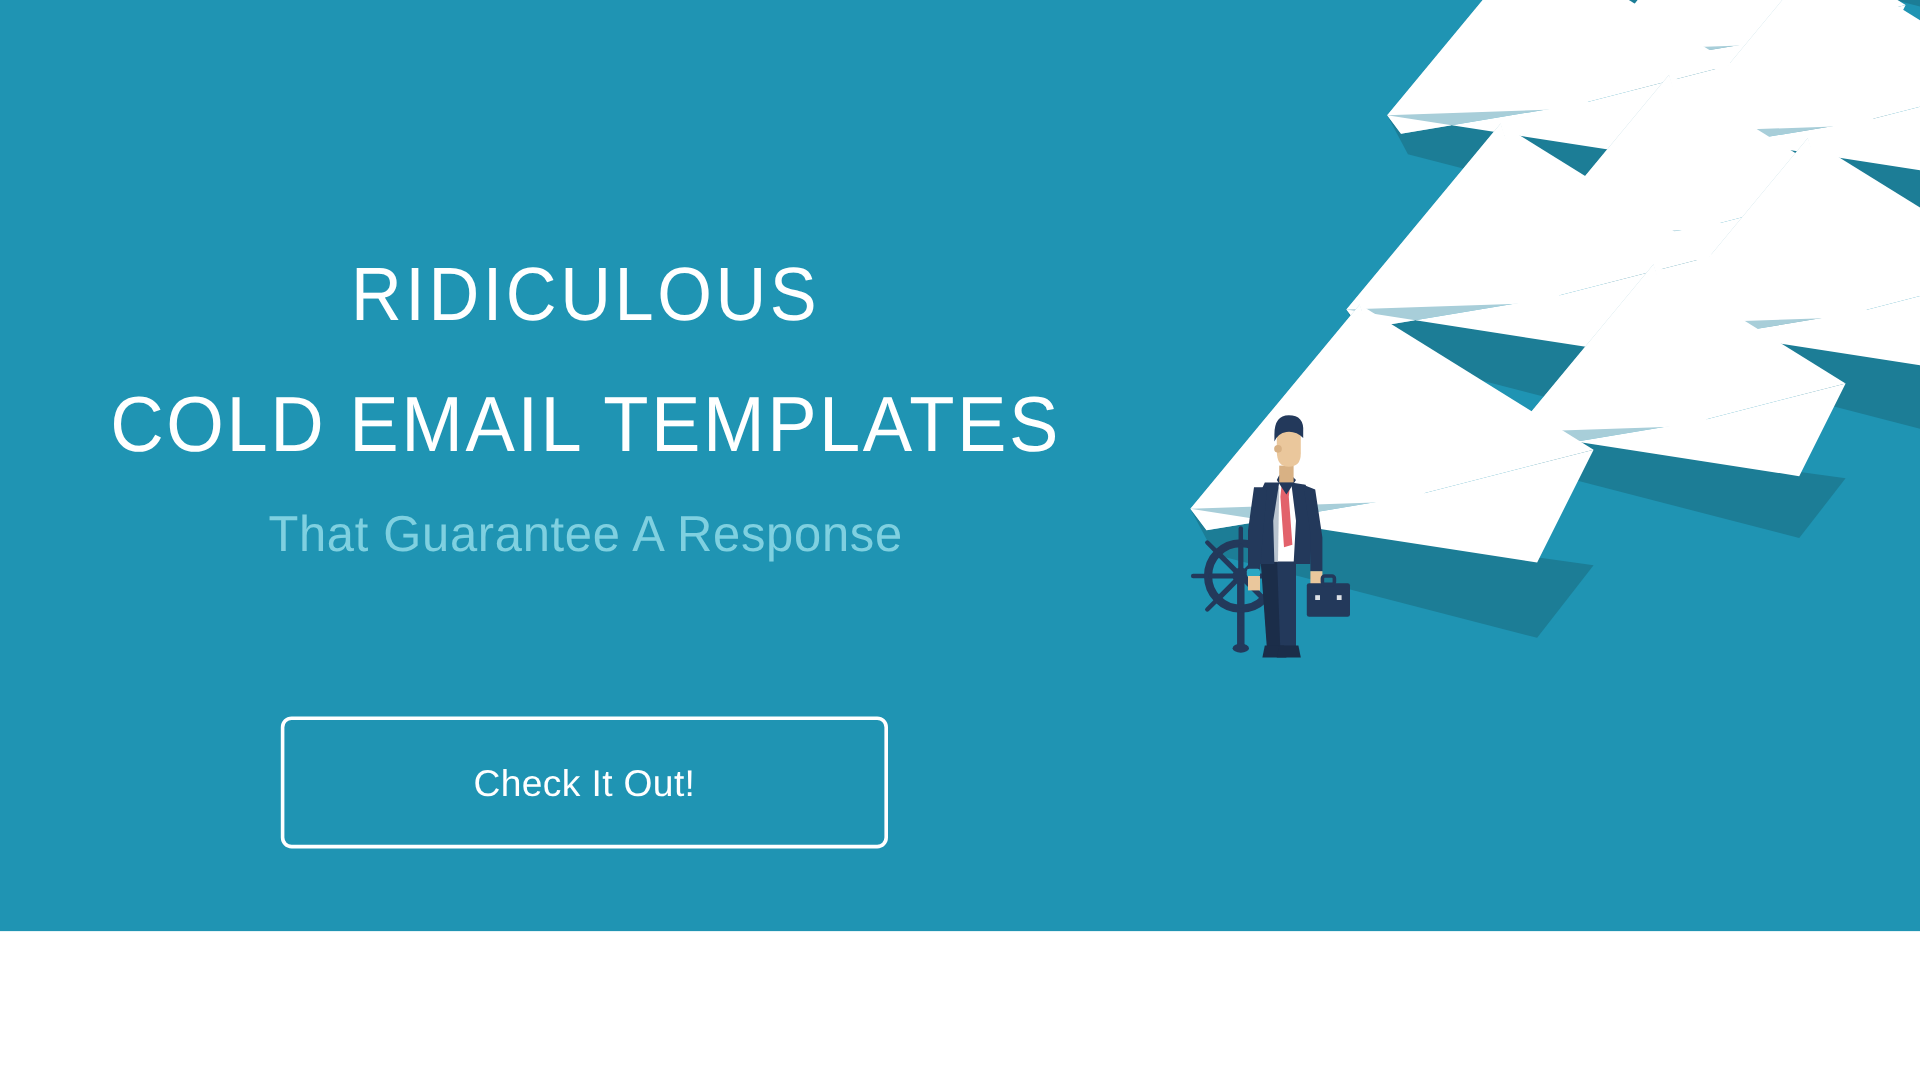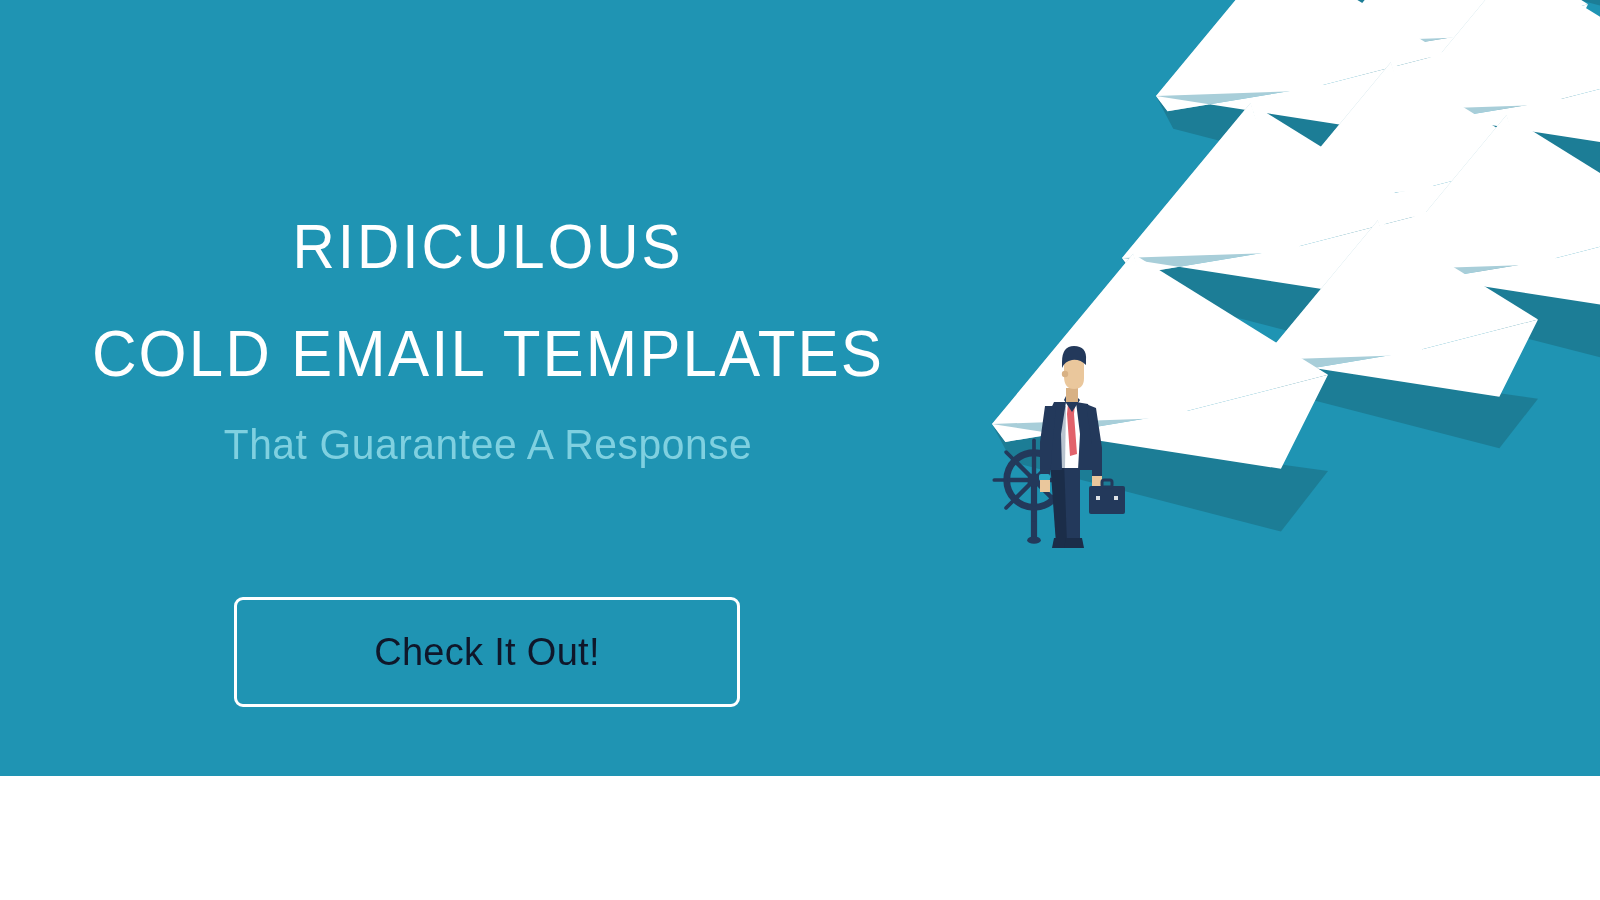--- a/index.html
+++ b/index.html
@@ -79,24 +79,24 @@
   .cta-button {
     position: absolute;
     left: 234px;
     top: 597px;
     width: 506px;
     height: 110px;
     box-sizing: border-box;
     border: 3px solid #ffffff;
     border-radius: 9px;
     background: transparent;
-    color: #0f172a;
+    color: #ffffff;
     font-family: "Liberation Sans", sans-serif;
     font-weight: 400;
-    font-size: 38px;
+    font-size: 31px;
     letter-spacing: 0.3px;
     cursor: pointer;
     padding: 0;
     display: flex;
     align-items: center;
     justify-content: center;
     line-height: 1;
   }
 </style>
 </head>

